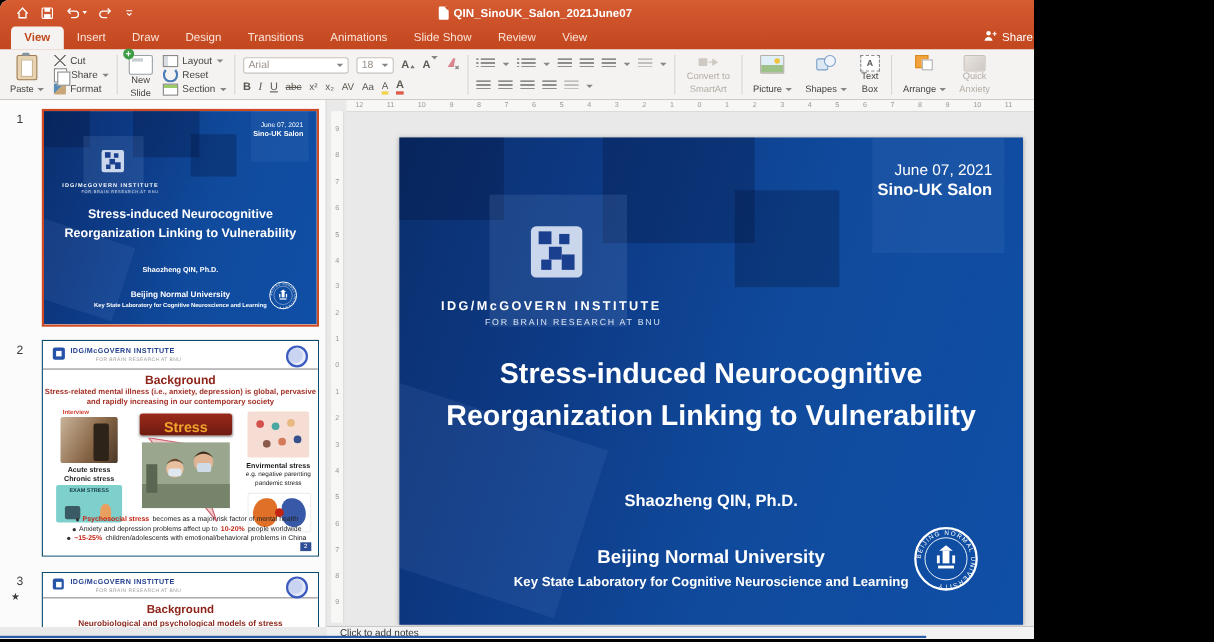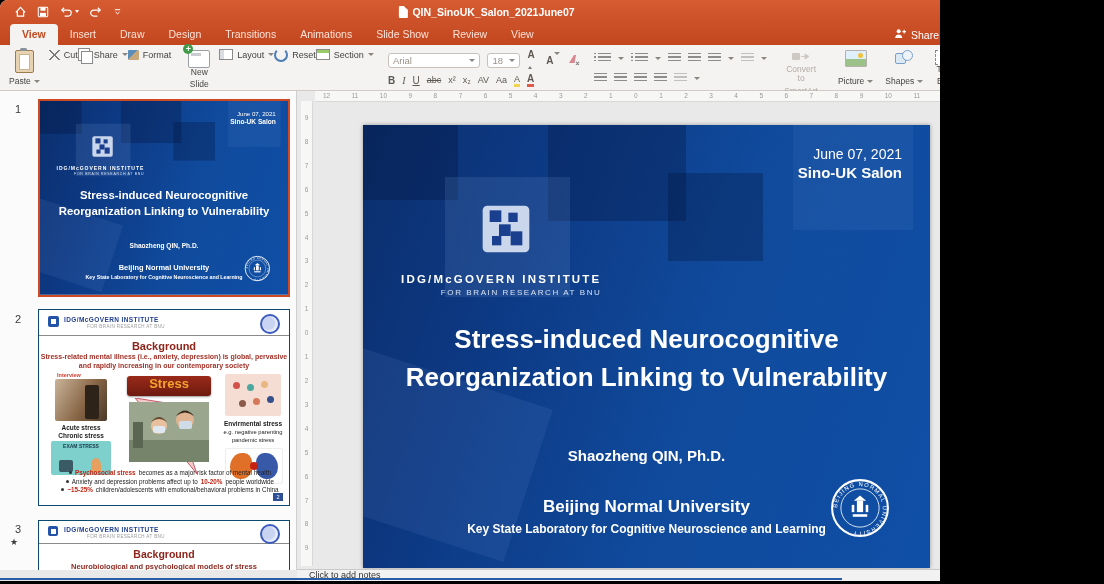--- a/index.html
+++ b/index.html
@@ -26,21 +26,21 @@
   .tabrow-right{position:absolute;right:10px;bottom:4px;display:flex;align-items:center;gap:14px;color:#fff;font-size:10.5px;}
   .sharebtn{display:flex;align-items:center;gap:4px;}
 
   
   .ribbon{position:absolute;left:0;top:45px;right:0;height:46px;background:#f5f3f1;border-bottom:1px solid #cfcbc8;
           display:flex;align-items:stretch;padding:3px 6px 2px;box-sizing:border-box;gap:6px;}
   .rsep{width:1px;background:#d9d5d2;margin:2px 1px;}
   .rgroup{display:flex;gap:6px;}
   .rb-big{display:flex;flex-direction:column;align-items:center;justify-content:space-between;padding:2px 3px;font-size:8.5px;color:#444;}
   .rb-big .lab{display:flex;align-items:center;gap:3px;line-height:1.1;text-align:center;}
-  .rb-col{display:flex;justify-content:center;}
+  .rb-col{display:flex;flex-direction:column;justify-content:center;}
   .rb-row{display:flex;align-items:center;gap:4px;font-size:9px;color:#444;height:13px;}
   .cr{width:0;height:0;border-left:3px solid transparent;border-right:3px solid transparent;border-top:3px solid #8a8580;}
   .dis{color:#b3aca6;}
   
   .ic{flex:0 0 auto;}
   .ic-clip{width:17px;height:21px;background:#e7d3b2;border:1px solid #9c7b4e;border-radius:2px;position:relative;}
   .ic-clip::before{content:"";position:absolute;left:3px;top:3px;width:9px;height:14px;background:#fff;border:1px solid #c9b690;}
   .ic-clip::after{content:"";position:absolute;left:4px;top:-3px;width:7px;height:3px;background:#8a939c;border-radius:2px;}
   .ic-scis{width:11px;height:10px;background:
      linear-gradient(45deg,transparent 45%,#7a7a7a 45% 55%,transparent 55%),
@@ -122,21 +122,21 @@
   .lgsq{position:absolute;left:9px;top:6px;width:11px;height:11px;background:#2453a8;border-radius:2px;}
   .lgsq::after{content:"";position:absolute;left:3px;top:3px;width:5px;height:5px;background:#fff;}
   .hln1{position:absolute;left:25px;top:6px;font-size:6.5px;font-weight:bold;color:#23418f;letter-spacing:.4px;}
   .hln2{position:absolute;left:48px;top:14px;font-size:4.5px;color:#9a9a9a;letter-spacing:.4px;}
   .brain{position:absolute;right:9px;top:4px;width:16px;height:16px;border:2px solid #3b5bbf;border-radius:50%;background:radial-gradient(circle at 40% 45%,#c9d4f2 0 45%,#e8ecf8 60%);}
   .s2 .t{position:absolute;left:0;right:0;top:30px;text-align:center;font-size:11px;font-weight:bold;color:#8e241a;}
   .s2 .st{position:absolute;left:0;right:0;text-align:center;font-size:7px;font-weight:bold;color:#a33228;}
   .blk{position:absolute;border-radius:2px;}
   .lbl{position:absolute;text-align:center;color:#1a1a1a;font-weight:bold;font-size:6.5px;line-height:1.25;}
   .lbl .n{font-weight:normal;font-size:5.8px;}
-  .banner{position:absolute;left:88px;top:66px;width:84px;height:20px;background:linear-gradient(180deg,#9a2a1a,#6e1a10);border-radius:3px;box-shadow:0 1px 2px rgba(0,0,0,.4);display:flex;align-items:flex-start;justify-content:center;font-size:13px;font-weight:800;color:#f2a42c;}
+  .banner{position:absolute;left:88px;top:66px;width:84px;height:20px;background:linear-gradient(180deg,#9a2a1a,#6e1a10);border-radius:3px;box-shadow:0 1px 2px rgba(0,0,0,.4);display:flex;align-items:flex-end;justify-content:center;font-size:13px;font-weight:800;color:#f2a42c;}
   .bullets{position:absolute;left:22px;right:10px;top:159px;}
   .bul{display:flex;gap:3px;font-size:6.3px;color:#222;line-height:1.35;justify-content:center;}
   .bul::before{content:"";width:3px;height:3px;background:#333;border-radius:50%;margin-top:2px;flex:0 0 auto;}
   .bul .red{color:#c42313;font-weight:bold;}
   .pgnum{position:absolute;right:6px;bottom:4px;width:10px;height:8px;background:#2e4f96;color:#fff;font-size:5.5px;text-align:center;line-height:8px;}
   .s3{position:relative;width:250px;height:54px;background:#fff;}
   .s3 .t{position:absolute;left:0;right:0;top:27px;text-align:center;font-size:10.5px;font-weight:bold;color:#8e241a;}
   .s3 .st{position:absolute;left:0;right:0;top:41px;text-align:center;font-size:7.5px;font-weight:bold;color:#8e2a20;}
 
   

